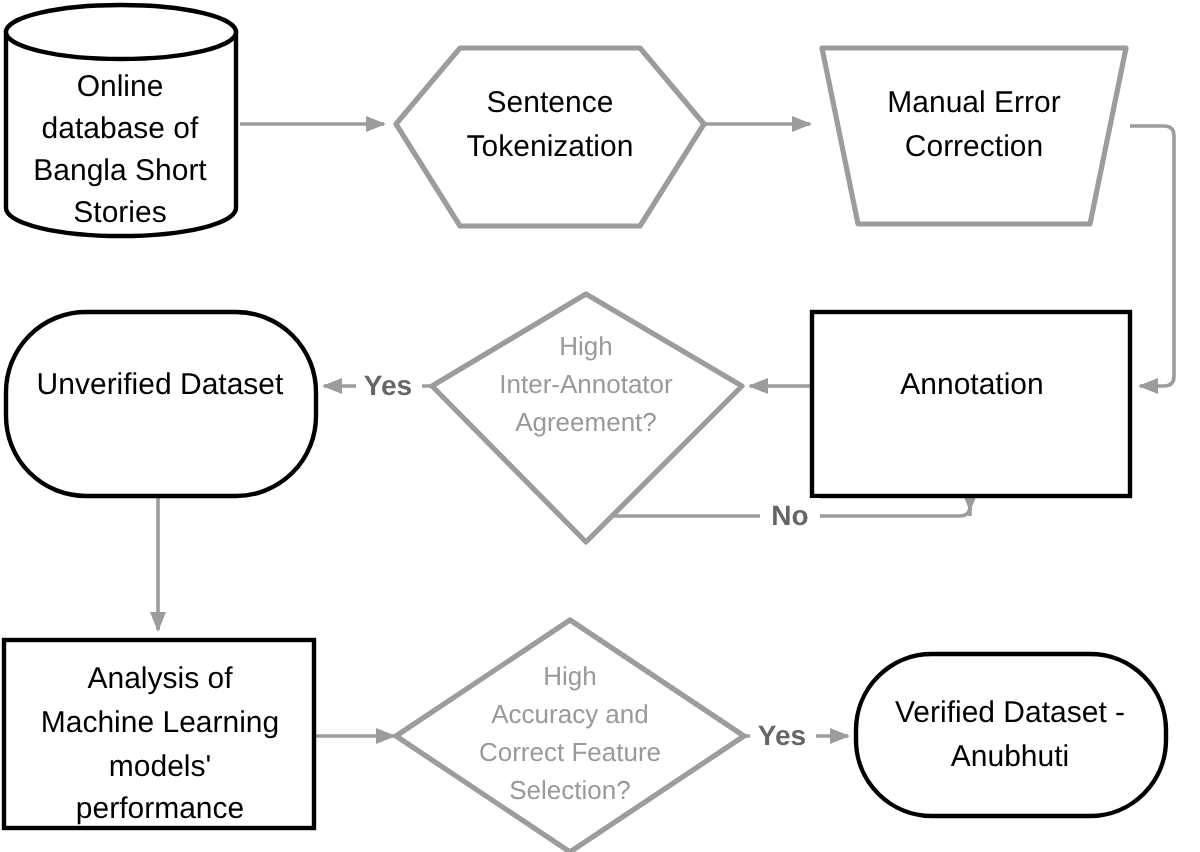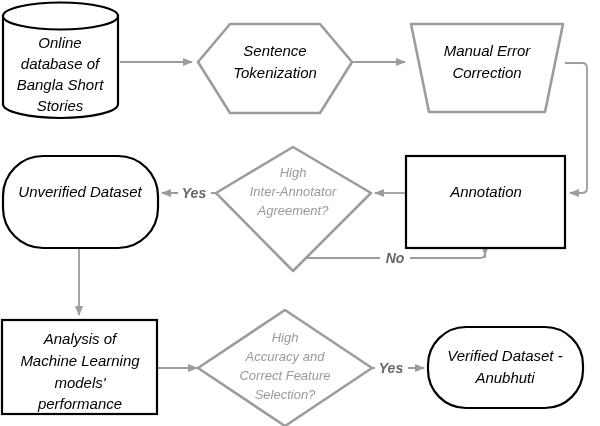--- a/index.html
+++ b/index.html
@@ -7,21 +7,20 @@
     padding: 0;
     background: #ffffff;
   }
   #flowchart-root {
     position: relative;
     width: 600px;
     height: 426px;
     background: #ffffff;
     font-family: "Liberation Sans", sans-serif;
     overflow: hidden;
-    font-style: italic;
   }
   svg.canvas {
     position: absolute;
     left: 0;
     top: 0;
     width: 600px;
     height: 426px;
   }
   .node-label {
     font-family: "Liberation Sans", sans-serif;

